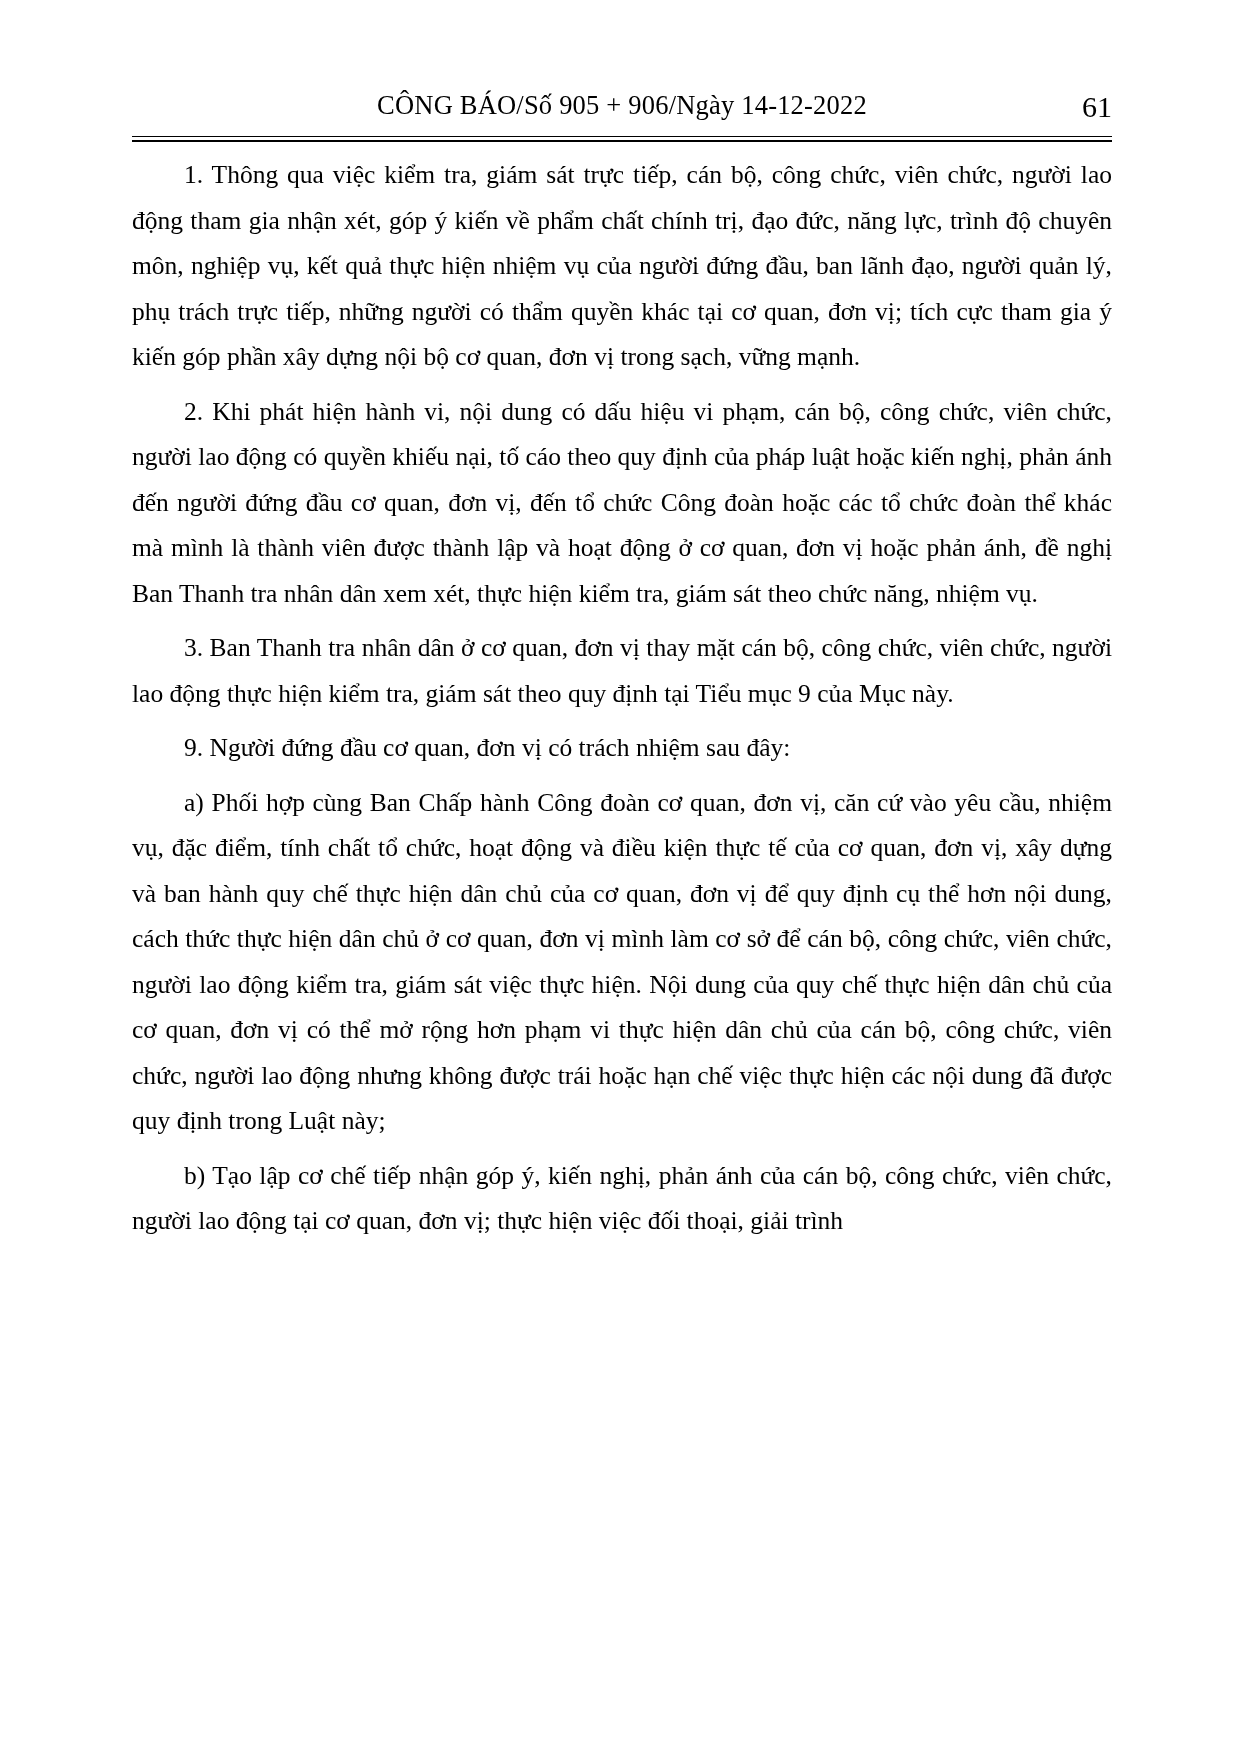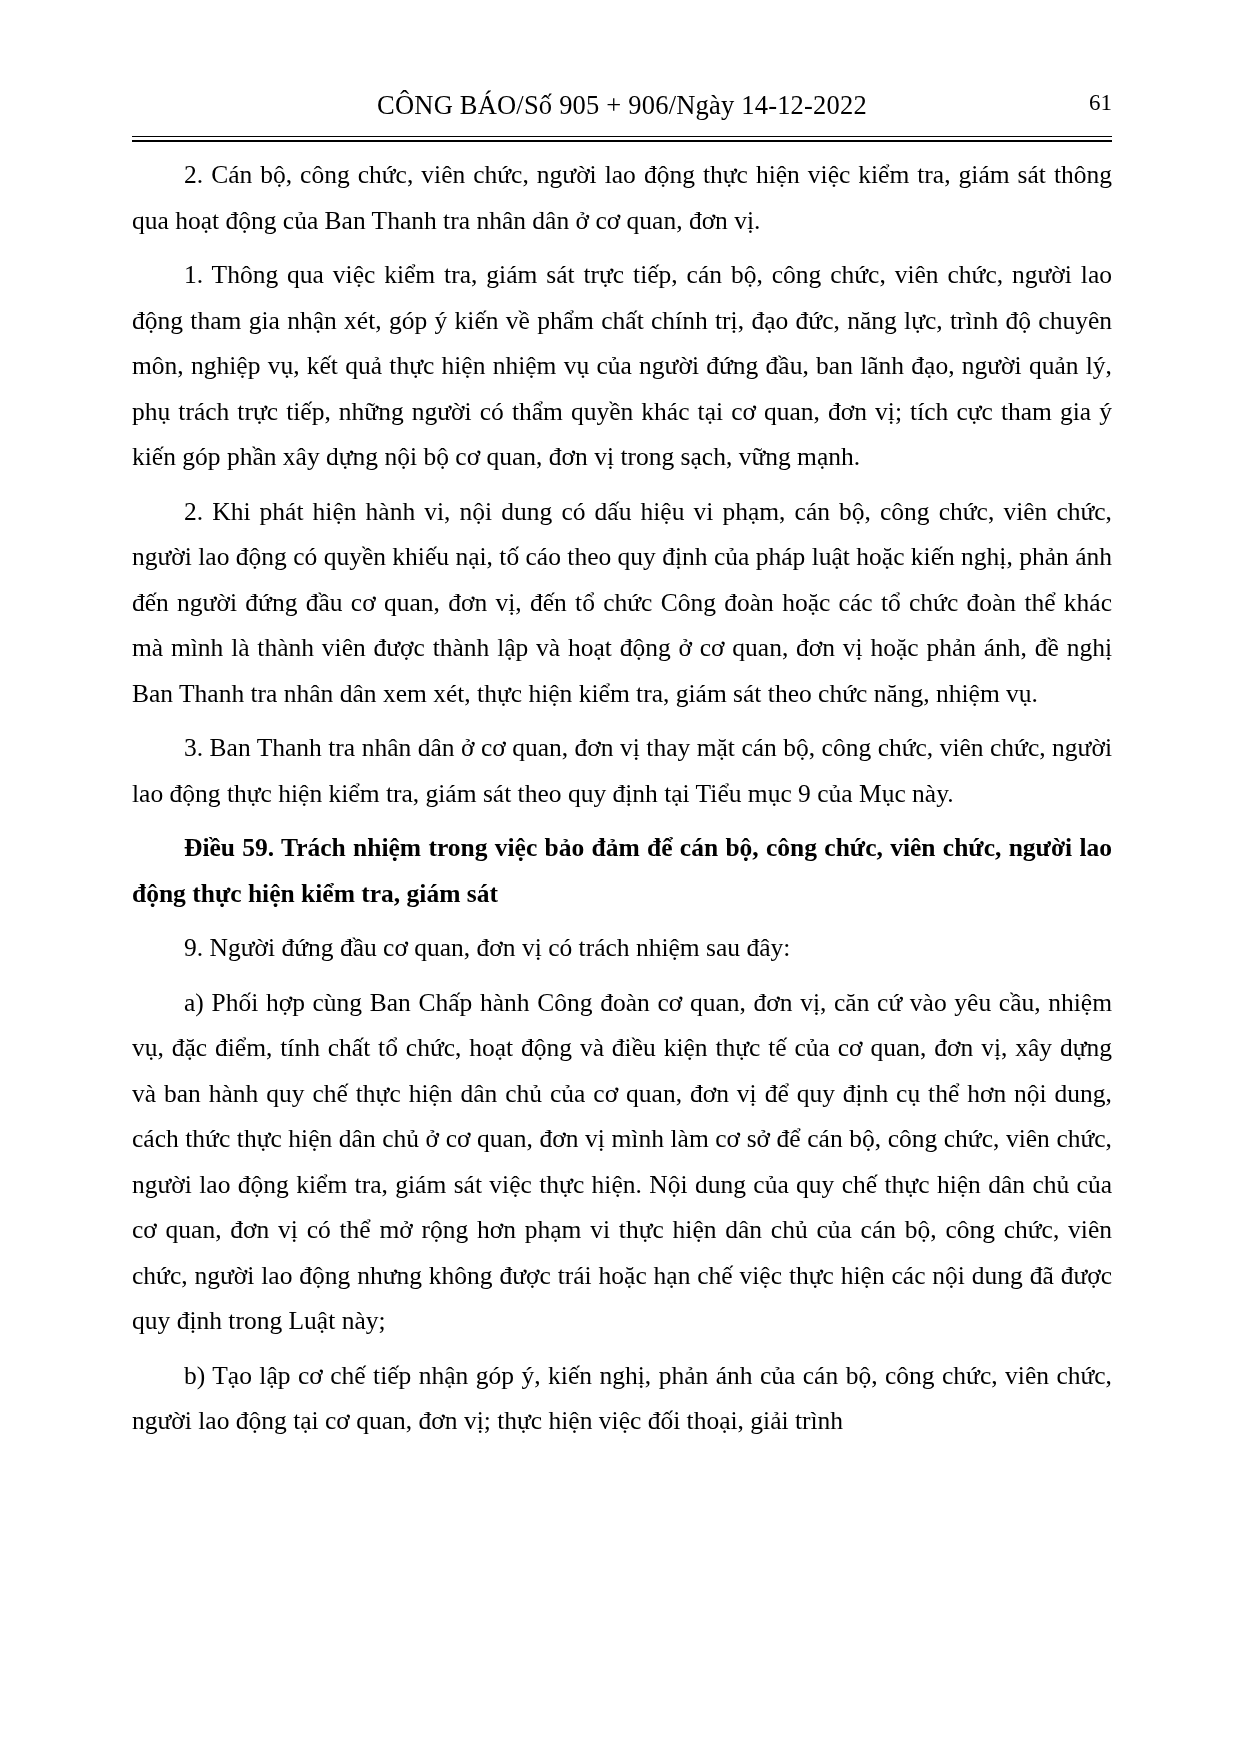--- a/index.html
+++ b/index.html
@@ -36,21 +36,21 @@
   }
   .header-title {
     font-size: 26.5px;
     letter-spacing: 0.2px;
     white-space: nowrap;
   }
   .header-page-number {
     position: absolute;
     right: 0;
     top: 0;
-    font-size: 23px;
+    font-size: 30px;
   }
   .rule-wrap {
     margin-top: 6px;
   }
   .rule-thin {
     height: 1px;
     background: #000;
     width: 100%;
   }
   .rule-gap {
@@ -100,30 +100,28 @@
     </div>
     <div class="rule-wrap">
       <div class="rule-thin"></div>
       <div class="rule-gap"></div>
       <div class="rule-thick"></div>
     </div>
   </div>
 
   <div class="content">
 
-    <p class="body-para">2. Cán bộ, công chức, viên chức, người lao động thực hiện việc kiểm tra, giám sát thông qua hoạt động của Ban Thanh tra nhân dân ở cơ quan, đơn vị.</p>
 
 
     <p class="body-para">1. Thông qua việc kiểm tra, giám sát trực tiếp, cán bộ, công chức, viên chức, người lao động tham gia nhận xét, góp ý kiến về phẩm chất chính trị, đạo đức, năng lực, trình độ chuyên môn, nghiệp vụ, kết quả thực hiện nhiệm vụ của người đứng đầu, ban lãnh đạo, người quản lý, phụ trách trực tiếp, những người có thẩm quyền khác tại cơ quan, đơn vị; tích cực tham gia ý kiến góp phần xây dựng nội bộ cơ quan, đơn vị trong sạch, vững mạnh.</p>
 
     <p class="body-para">2. Khi phát hiện hành vi, nội dung có dấu hiệu vi phạm, cán bộ, công chức, viên chức, người lao động có quyền khiếu nại, tố cáo theo quy định của pháp luật hoặc kiến nghị, phản ánh đến người đứng đầu cơ quan, đơn vị, đến tổ chức Công đoàn hoặc các tổ chức đoàn thể khác mà mình là thành viên được thành lập và hoạt động ở cơ quan, đơn vị hoặc phản ánh, đề nghị Ban Thanh tra nhân dân xem xét, thực hiện kiểm tra, giám sát theo chức năng, nhiệm vụ.</p>
 
     <p class="body-para">3. Ban Thanh tra nhân dân ở cơ quan, đơn vị thay mặt cán bộ, công chức, viên chức, người lao động thực hiện kiểm tra, giám sát theo quy định tại Tiểu mục 9 của Mục này.</p>
 
-    <p class="heading">Điều 59. Trách nhiệm trong việc bảo đảm để cán bộ, công chức, viên chức, người lao động thực hiện kiểm tra, giám sát</p>
 
     <p class="body-para">9. Người đứng đầu cơ quan, đơn vị có trách nhiệm sau đây:</p>
 
     <p class="body-para">a) Phối hợp cùng Ban Chấp hành Công đoàn cơ quan, đơn vị, căn cứ vào yêu cầu, nhiệm vụ, đặc điểm, tính chất tổ chức, hoạt động và điều kiện thực tế của cơ quan, đơn vị, xây dựng và ban hành quy chế thực hiện dân chủ của cơ quan, đơn vị để quy định cụ thể hơn nội dung, cách thức thực hiện dân chủ ở cơ quan, đơn vị mình làm cơ sở để cán bộ, công chức, viên chức, người lao động kiểm tra, giám sát việc thực hiện. Nội dung của quy chế thực hiện dân chủ của cơ quan, đơn vị có thể mở rộng hơn phạm vi thực hiện dân chủ của cán bộ, công chức, viên chức, người lao động nhưng không được trái hoặc hạn chế việc thực hiện các nội dung đã được quy định trong Luật này;</p>
 
     <p class="body-para">b) Tạo lập cơ chế tiếp nhận góp ý, kiến nghị, phản ánh của cán bộ, công chức, viên chức, người lao động tại cơ quan, đơn vị; thực hiện việc đối thoại, giải trình</p>
 
   </div>
 </div>
 

